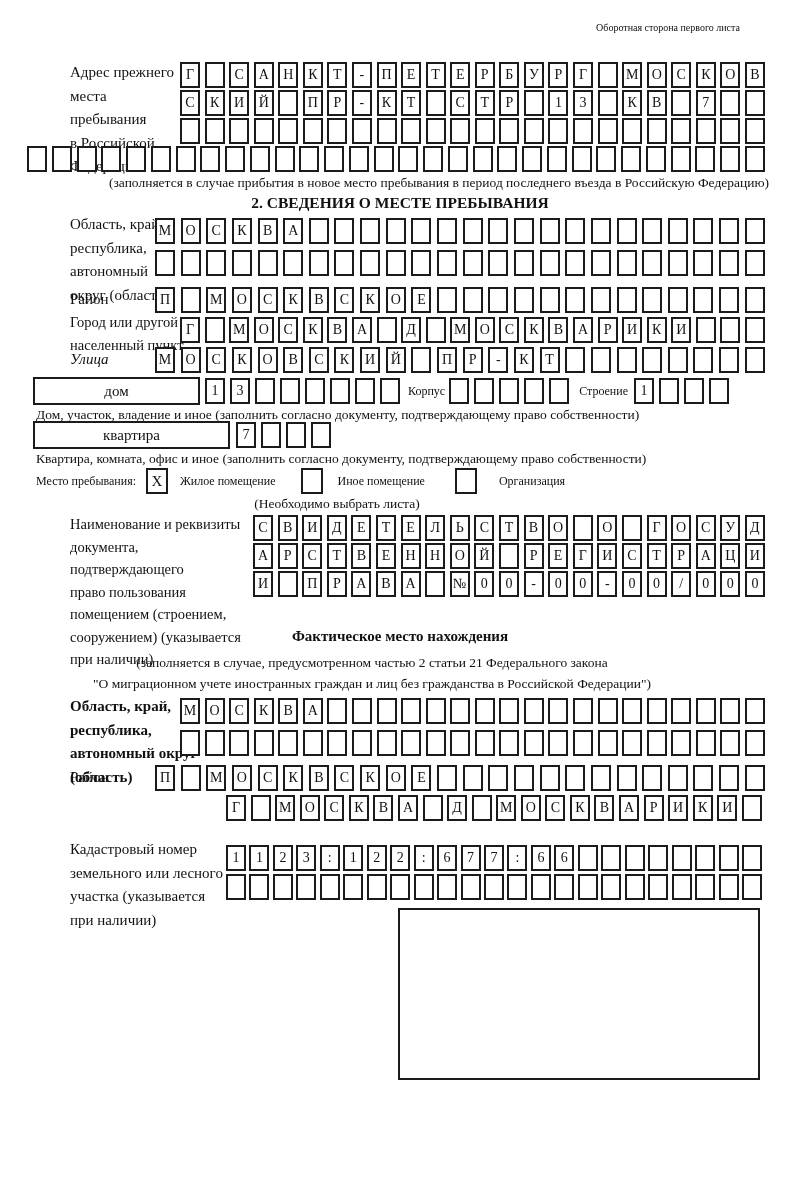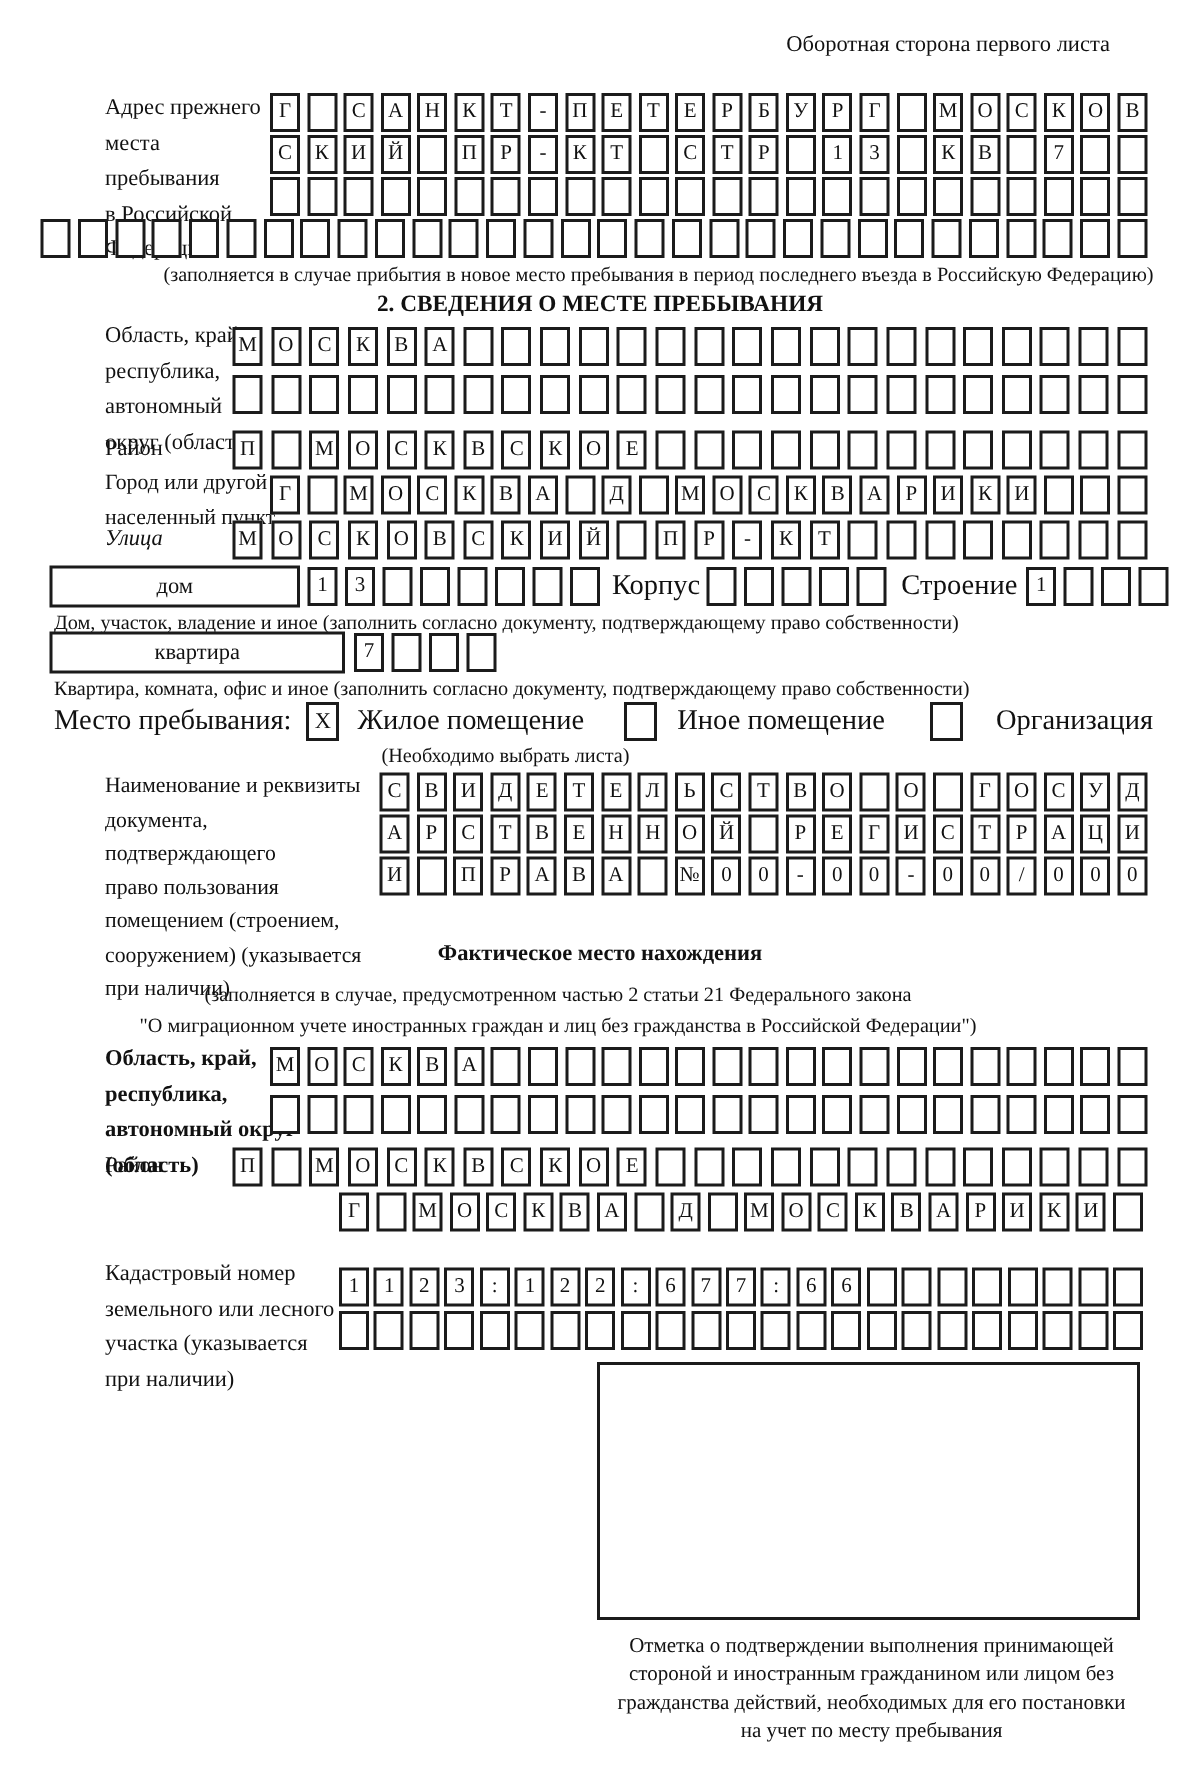--- a/index.html
+++ b/index.html
@@ -23,29 +23,29 @@
   }
   .cb {
     width:22px; height:26px; box-sizing:border-box; border:2px solid #1b1b1b;
     display:flex; align-items:center; justify-content:center; font-size:15px; flex:none;
   }
   .wbox {
     height:28px; box-sizing:border-box; border:2px solid #1b1b1b;
     display:flex; align-items:center; justify-content:center; font-size:15px; flex:none;
   }
   .frow { position:absolute; display:flex; align-items:center; }
-  .inline-label { font-size:19px; white-space:nowrap; }
+  .inline-label { font-size:12px; white-space:nowrap; }
   .stamp-box { position:absolute; box-sizing:border-box; border:2px solid #1b1b1b; background:#fff; }
 </style>
 </head>
 <body>
 
 <div class="page">
 
-  <div class="abs right" style="left:0; top:22px; width:740px; font-size:15px;">Оборотная сторона первого листа</div>
+  <div class="abs right" style="left:0; top:22px; width:740px; font-size:10px;">Оборотная сторона первого листа</div>
 
   <div class="abs label" style="left:70px; top:61px; width:110px;">Адрес прежнего
 места пребывания
 в Российской
 Федерации</div>
   <div class="cellrow" style="left:180px; top:62px; width:585px;">
       <div class="cell">Г</div>
       <div class="cell"></div>
       <div class="cell">С</div>
       <div class="cell">А</div>
@@ -591,18 +591,14 @@
       <div class="cell"></div>
       <div class="cell"></div>
       <div class="cell"></div>
       <div class="cell"></div>
       <div class="cell"></div>
       <div class="cell"></div>
       <div class="cell"></div>
     </div>
 
   <div class="stamp-box" style="left:398px; top:908px; width:362px; height:172px;"></div>
-  <div class="abs center" style="left:390px; top:1088px; width:382px; font-size:14px; line-height:19px; white-space:pre-line;">Отметка о подтверждении выполнения принимающей
-стороной и иностранным гражданином или лицом без
-гражданства действий, необходимых для его постановки
-на учет по месту пребывания</div>
 
 </div>
 
 </body></html>

